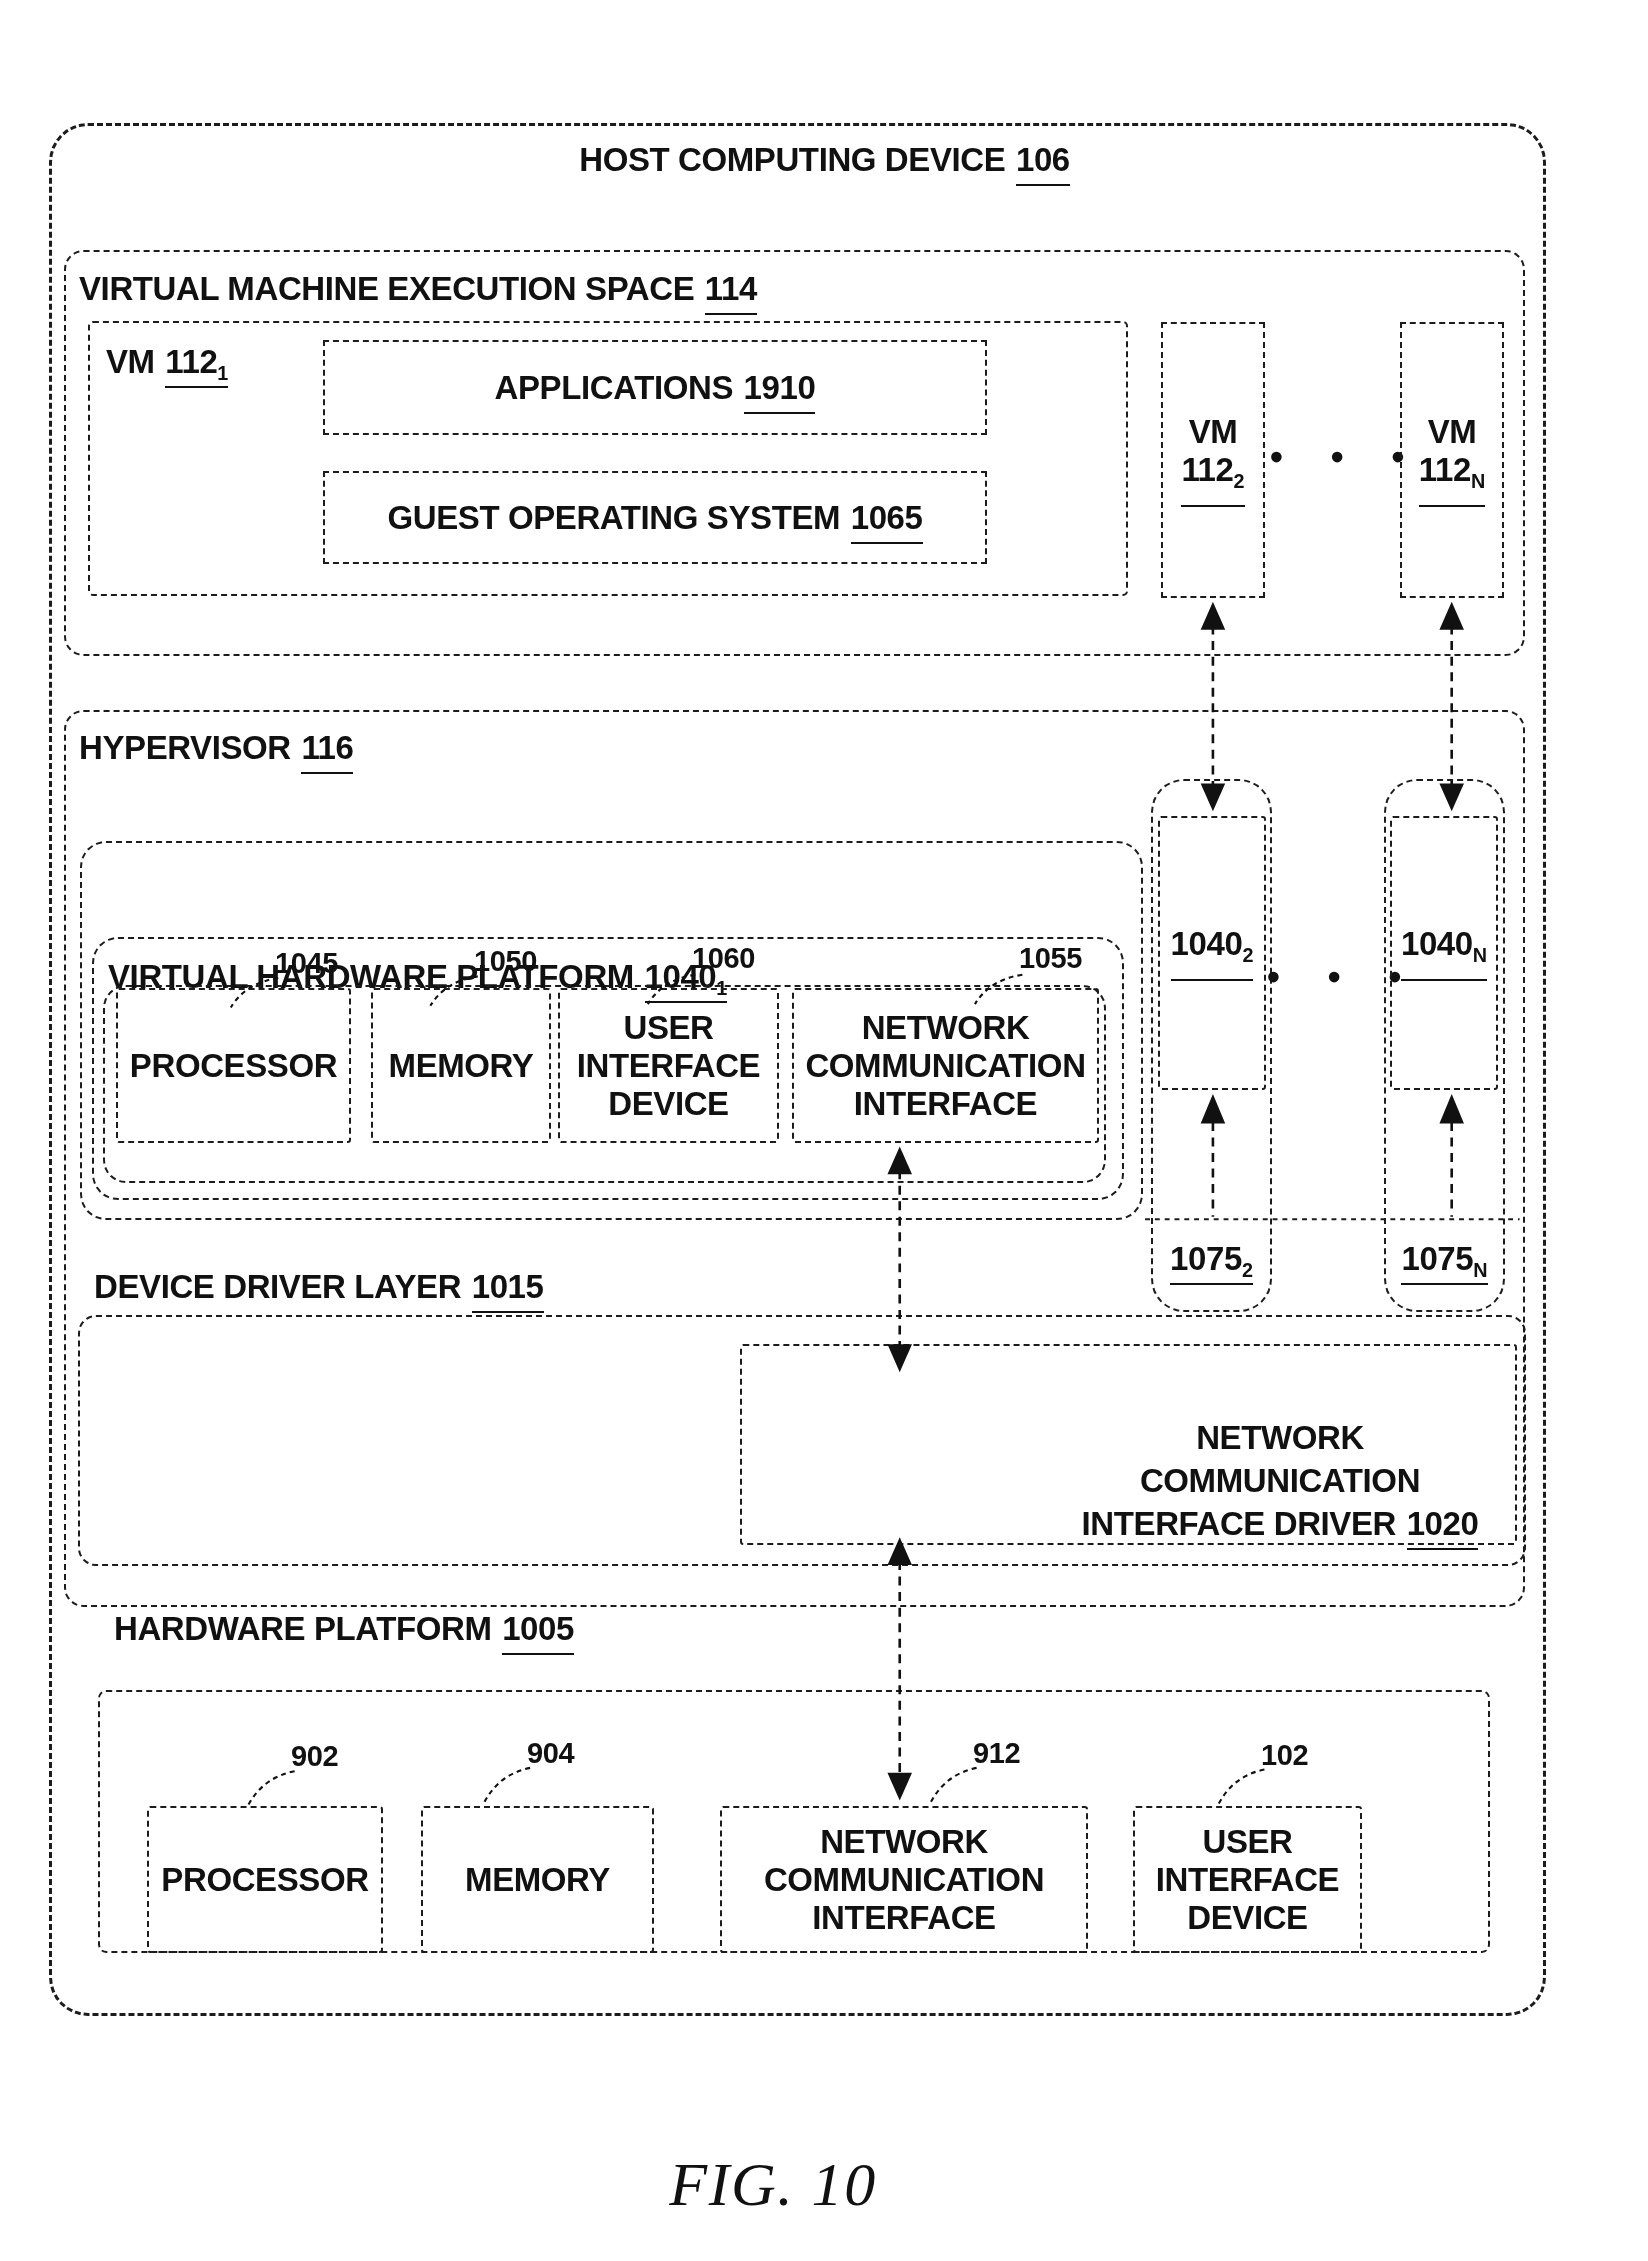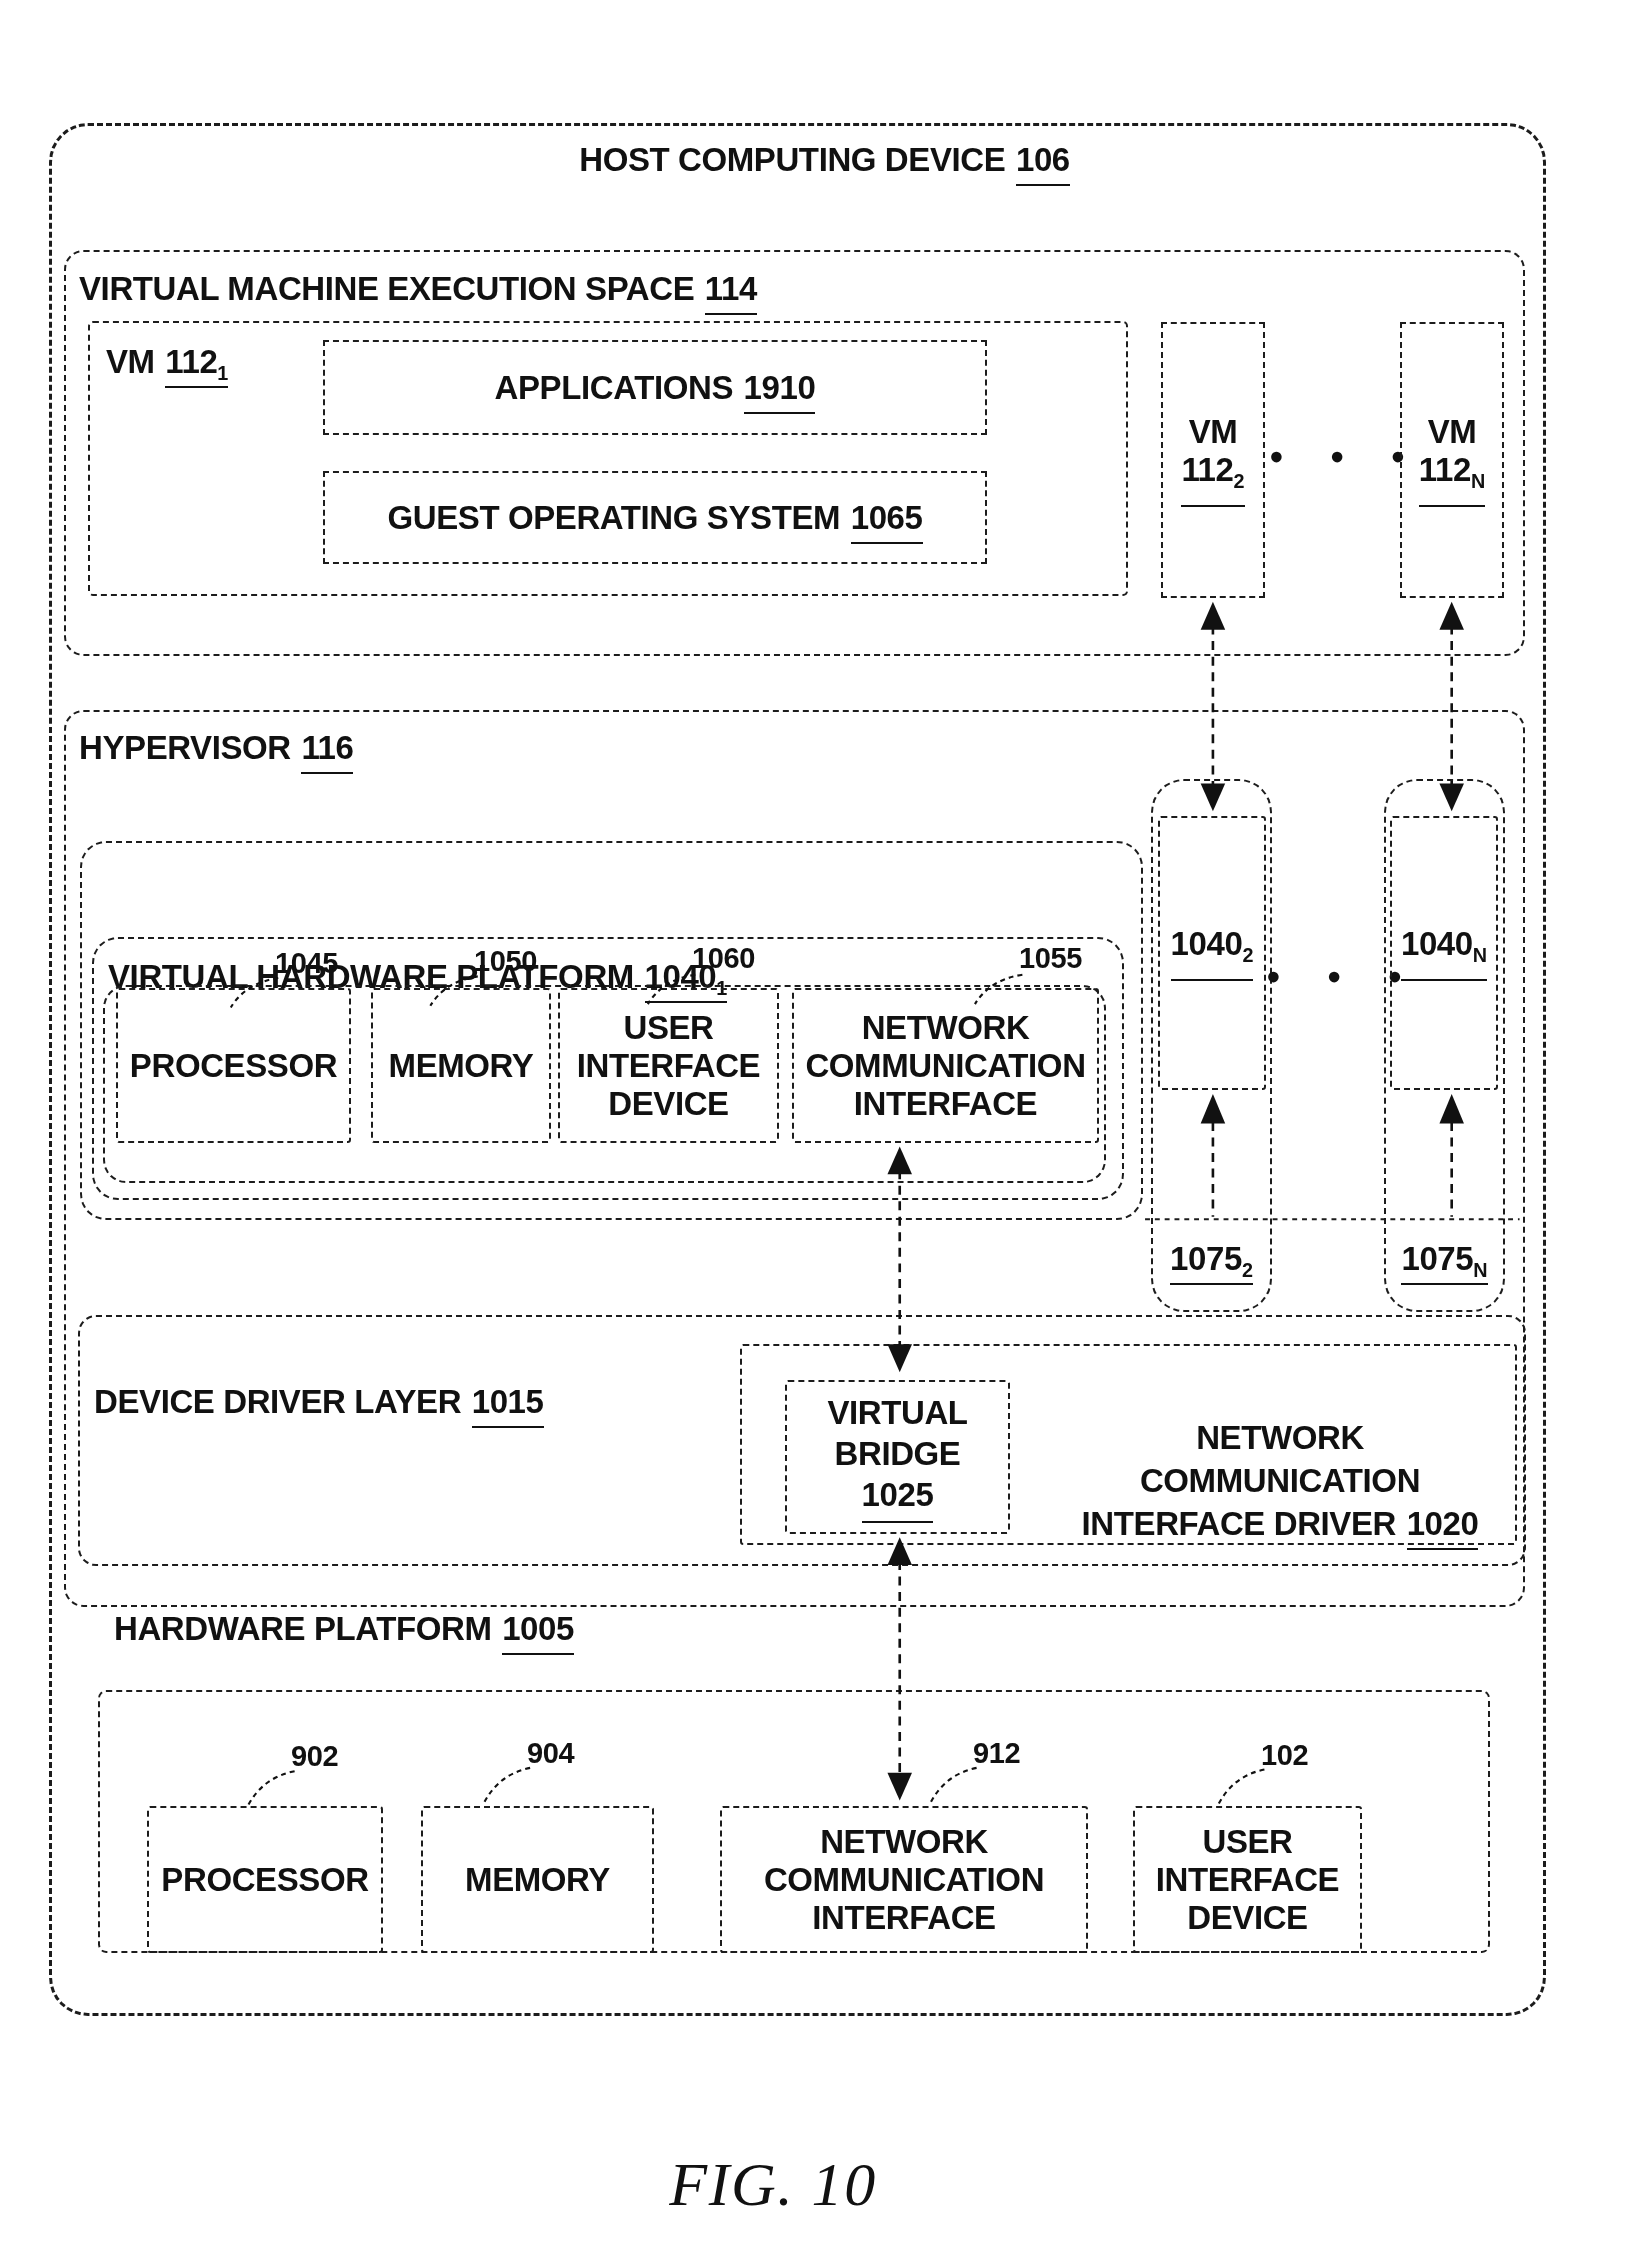--- a/index.html
+++ b/index.html
@@ -106,30 +106,25 @@
 
   <div class="box" style="left:1384px;top:779px;width:121px;height:533px;border-radius:33px;"></div>
   <div class="box ctr" style="left:1390px;top:816px;width:108px;height:274px;border-radius:3.3px;">
     <span class="ref"><span>1040</span><span class="sub">N</span></span>
   </div>
   <div class="lbl" style="left:1384px;top:1240px;width:121px;text-align:center;position:absolute;">
     <span class="ref"><span>1075</span><span class="sub">N</span></span>
   </div>
 
   <div class="box" style="left:78px;top:1315px;width:1448px;height:251px;border-radius:18px;"></div>
-  <div class="lbl" style="left:94px;top:1383px;">
+  <div class="lbl" style="left:94px;top:1268px;">
     <span class="sp">DEVICE DRIVER LAYER</span><span class="ref">1015</span>
   </div>
 
   <div class="box" style="left:740px;top:1344px;width:777px;height:201px;border-radius:3.3px;"></div>
-  <div class="box ctr col" style="left:785px;top:1380px;width:225px;height:154px;border-radius:3.3px;line-height:41px;">
-    <span>VIRTUAL</span>
-    <span>BRIDGE</span>
-    <span class="ref">1025</span>
-  </div>
   <div class="lbl" style="left:1055px;top:1416px;width:450px;text-align:center;position:absolute;line-height:43px;white-space:normal;">
     <span>NETWORK COMMUNICATION</span><br>
     <span class="sp">INTERFACE DRIVER</span><span class="ref">1020</span>
   </div>
 
   <div class="box" style="left:98px;top:1690px;width:1392px;height:263px;border-radius:8.2px;"></div>
   <div class="lbl" style="left:114px;top:1610px;">
     <span class="sp">HARDWARE PLATFORM</span><span class="ref">1005</span>
   </div>
 

